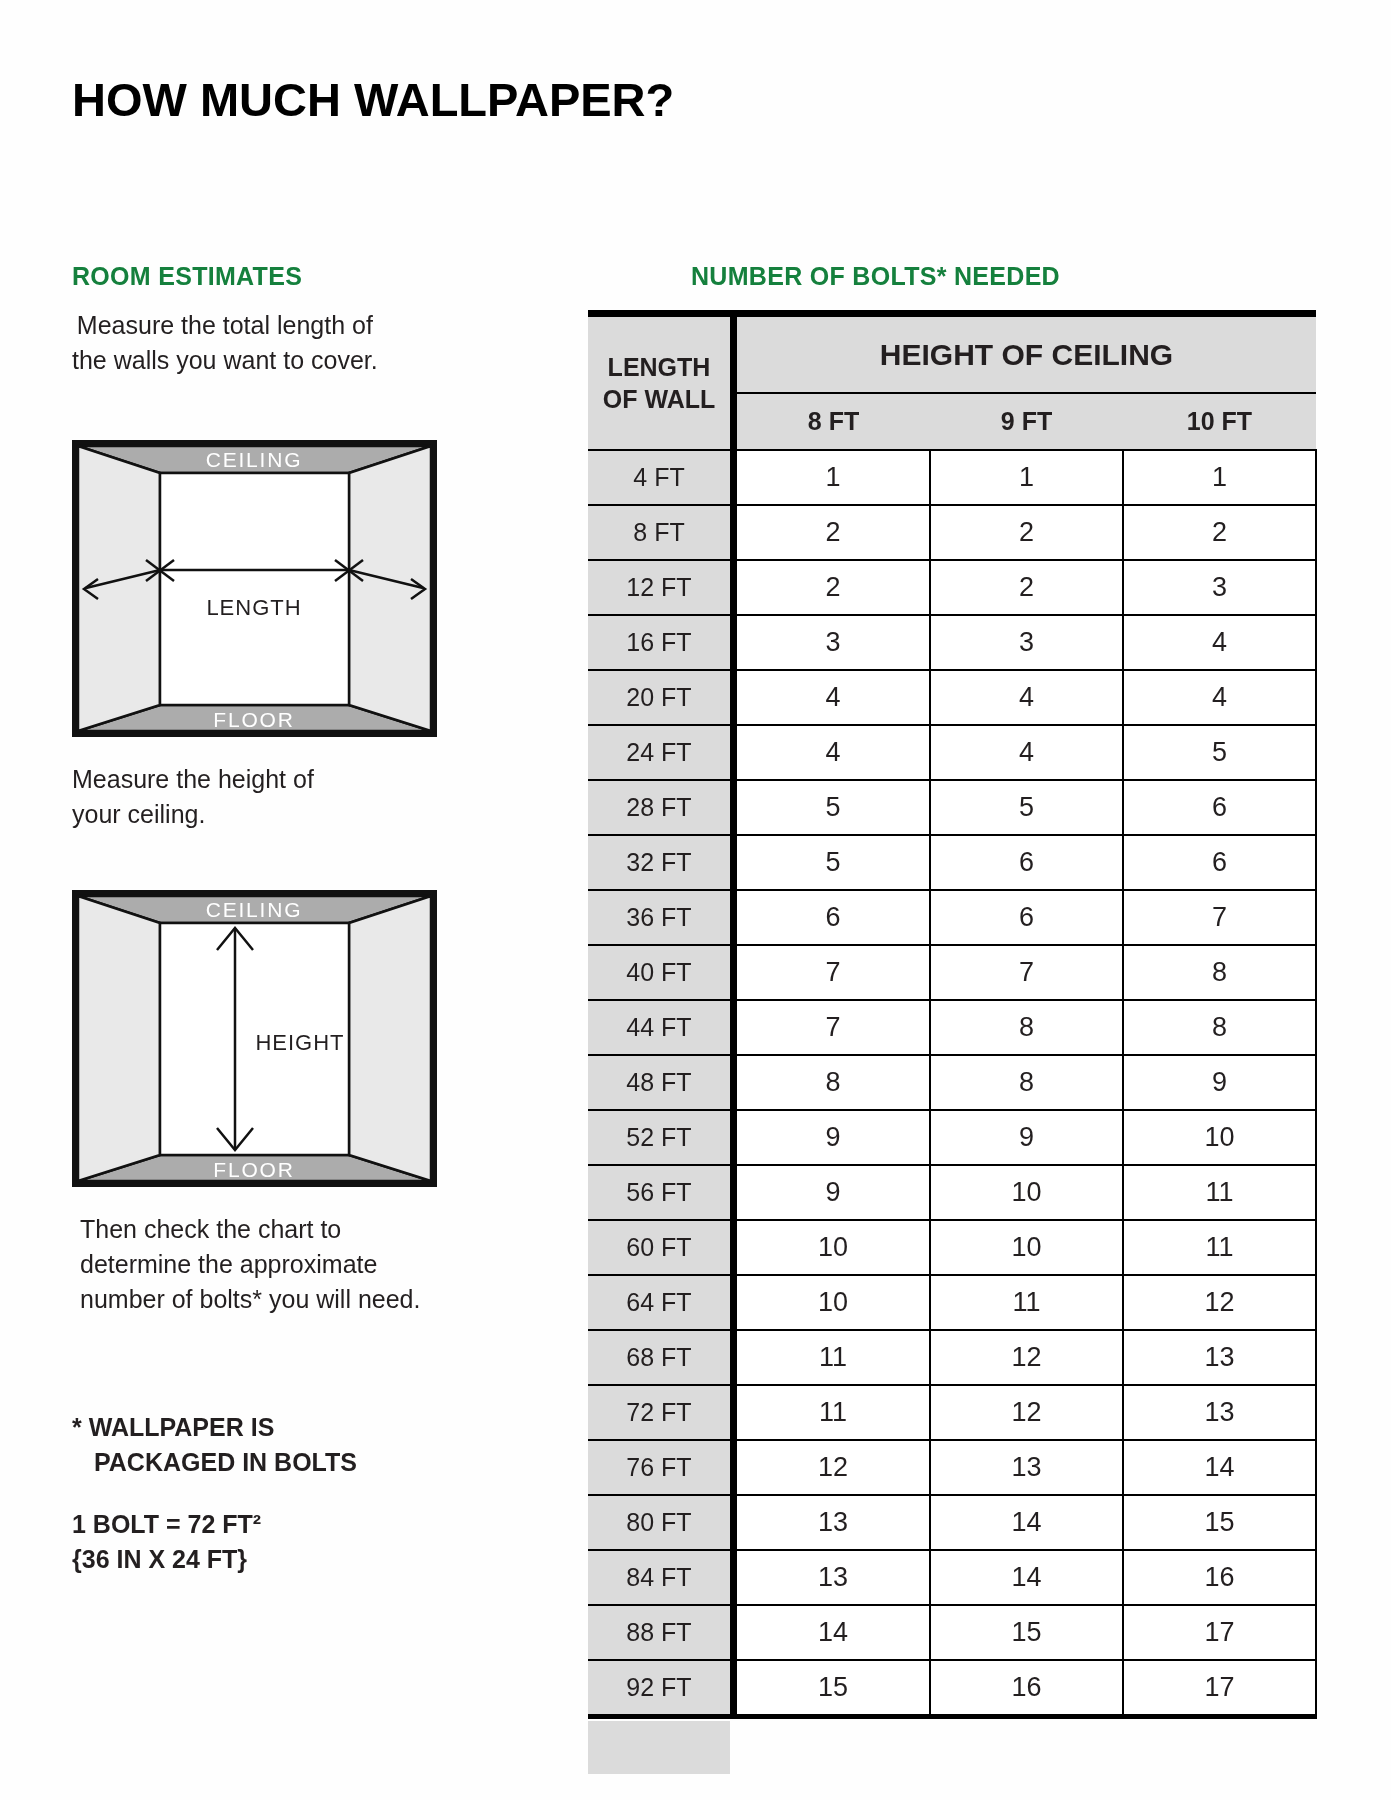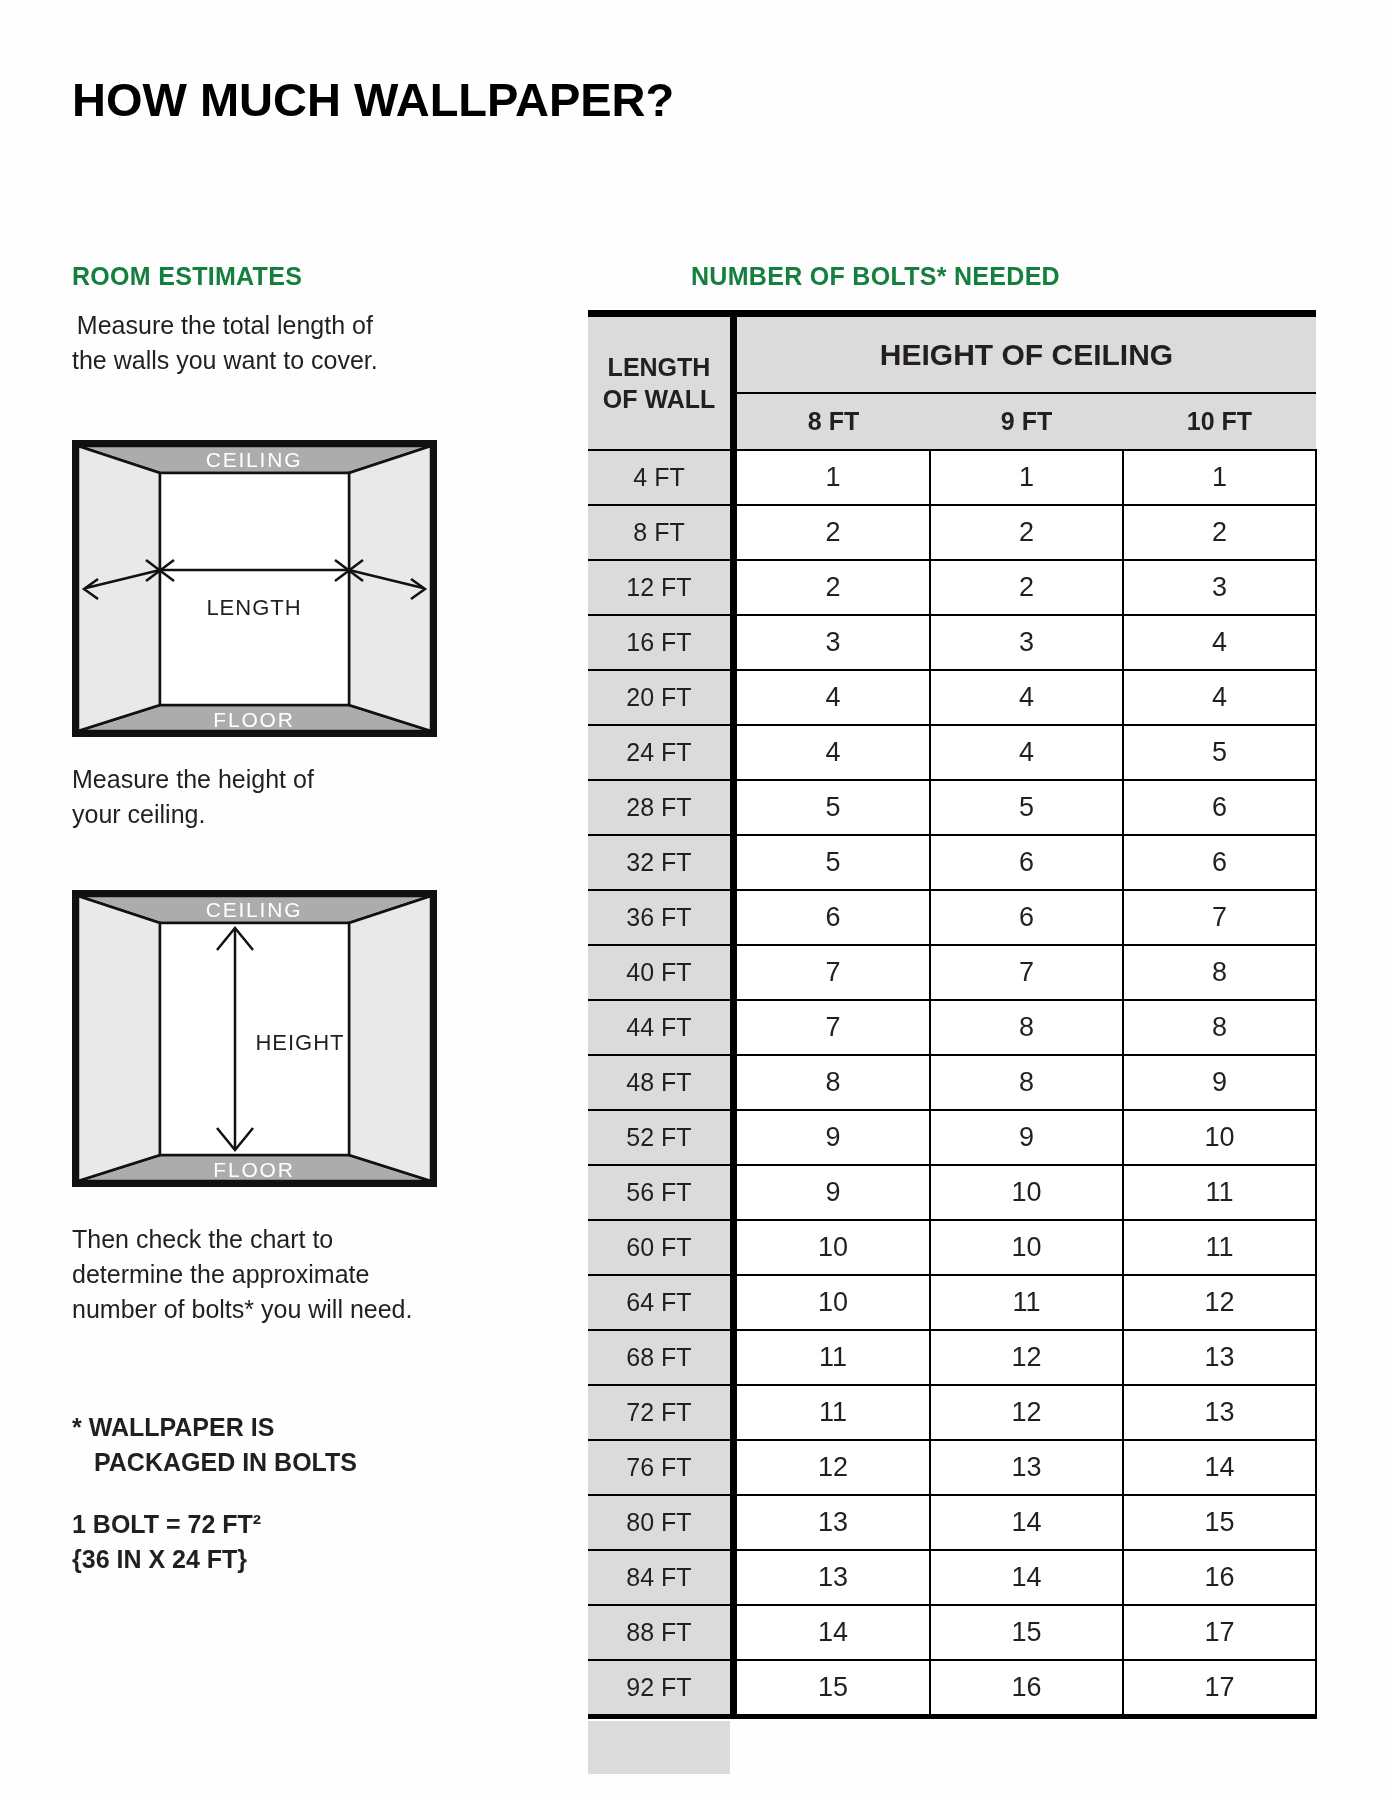--- a/index.html
+++ b/index.html
@@ -8,21 +8,21 @@
   .abs{position:absolute;margin:0;}
   h1.title{left:72px;top:72px;font-size:47px;font-weight:700;color:#000000;letter-spacing:0px;}
   h2.sect{font-size:25px;font-weight:700;color:#15803d;letter-spacing:.3px;}
   #room-estimates-heading{left:72px;top:262px;}
   #bolts-heading{left:588px;top:262px;width:575px;text-align:center;}
   p.body{font-size:25px;line-height:35px;font-weight:400;}
   p.foot{font-size:25px;line-height:35px;font-weight:700;}
   .indent{padding-left:22px;display:inline-block;}
   #para1{left:72px;top:308px;text-align:center;}
   #para2{left:72px;top:762px;}
-  #para3{left:72px;top:1212px;margin-top:10px;}
+  #para3{left:80px;top:1212px;}
   #foot1{left:72px;top:1410px;}
   #foot2{left:72px;top:1507px;}
   #diagram-length{left:72px;top:440px;}
   #diagram-height{left:72px;top:890px;}
   .dia-label{font-size:21px;letter-spacing:1.8px;}
   
   .bolts-table{position:absolute;left:588px;top:310px;border-collapse:collapse;table-layout:fixed;
                border-top:7px solid #000;}
   .bolts-table th,.bolts-table td{padding:0;text-align:center;vertical-align:middle;}
   .corner{width:142px;background:#dbdbdb;border-right:7px solid #000;border-bottom:2px solid #000;

